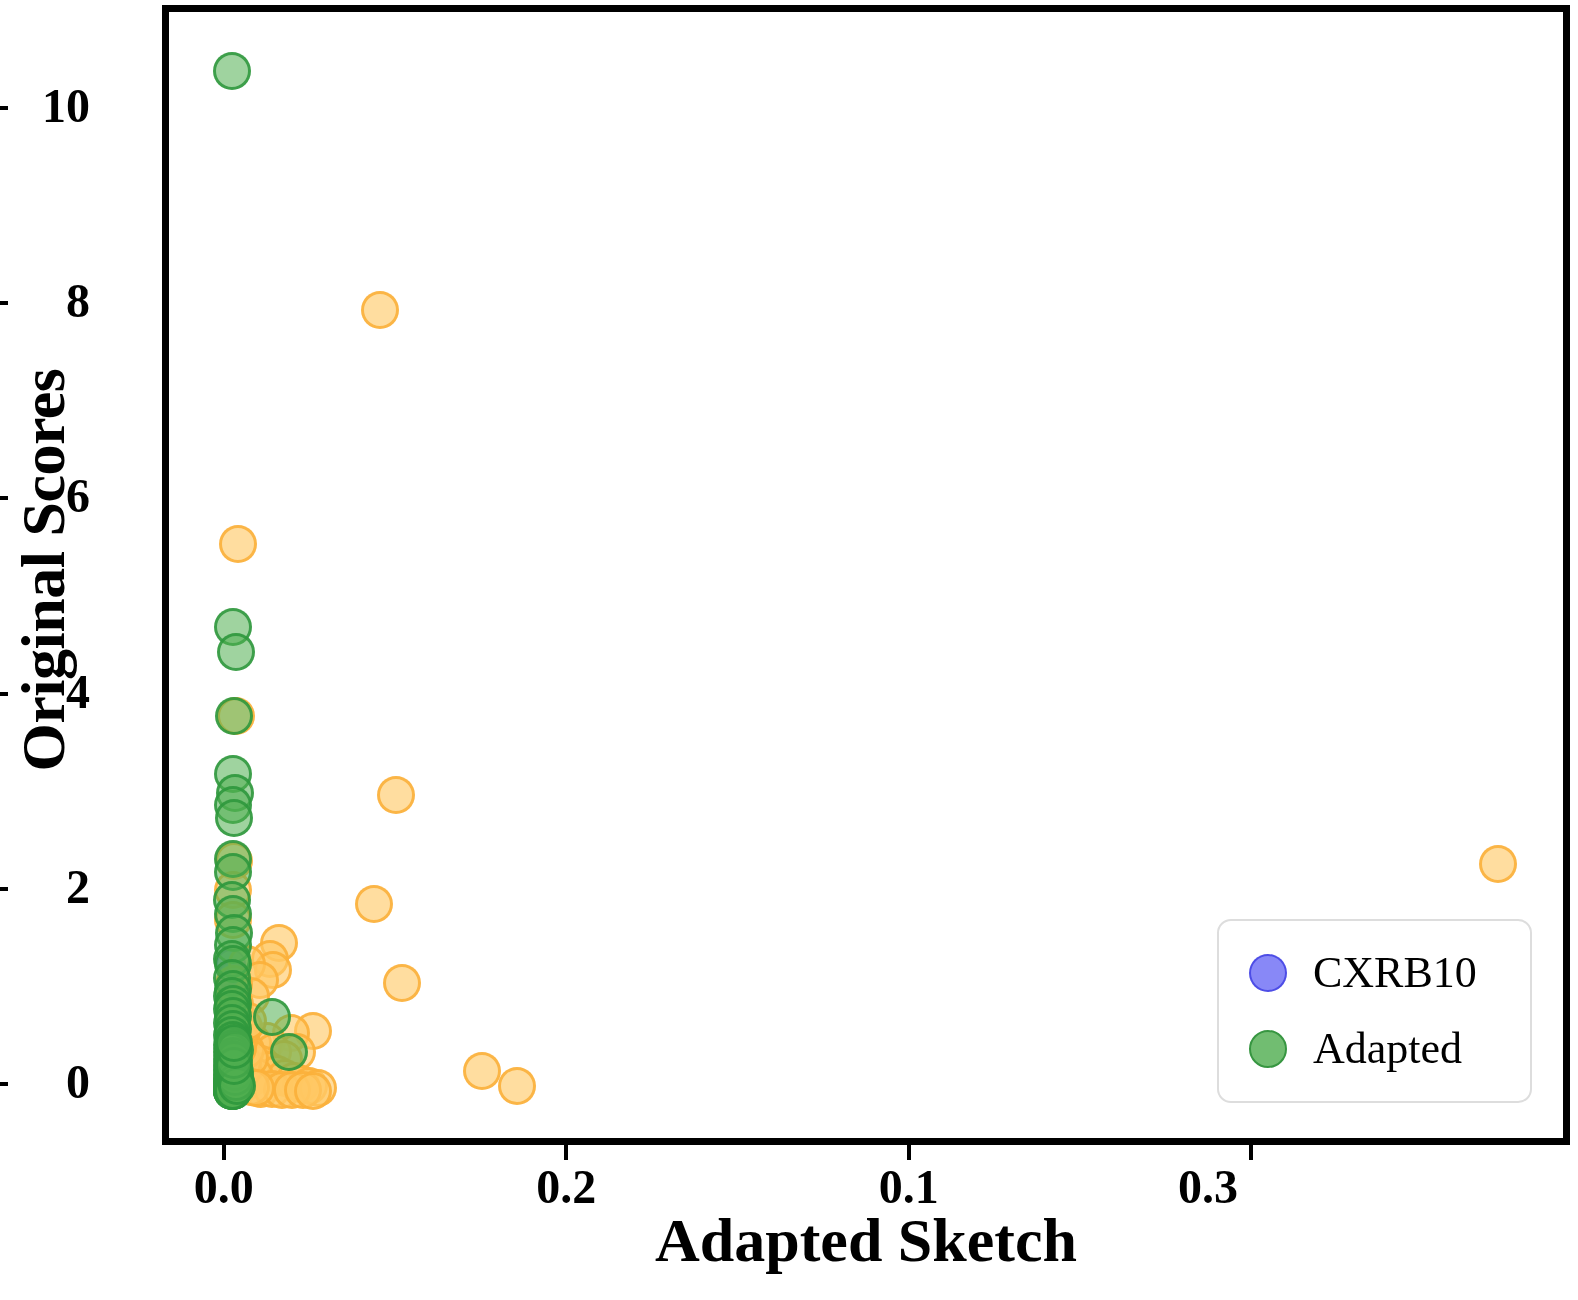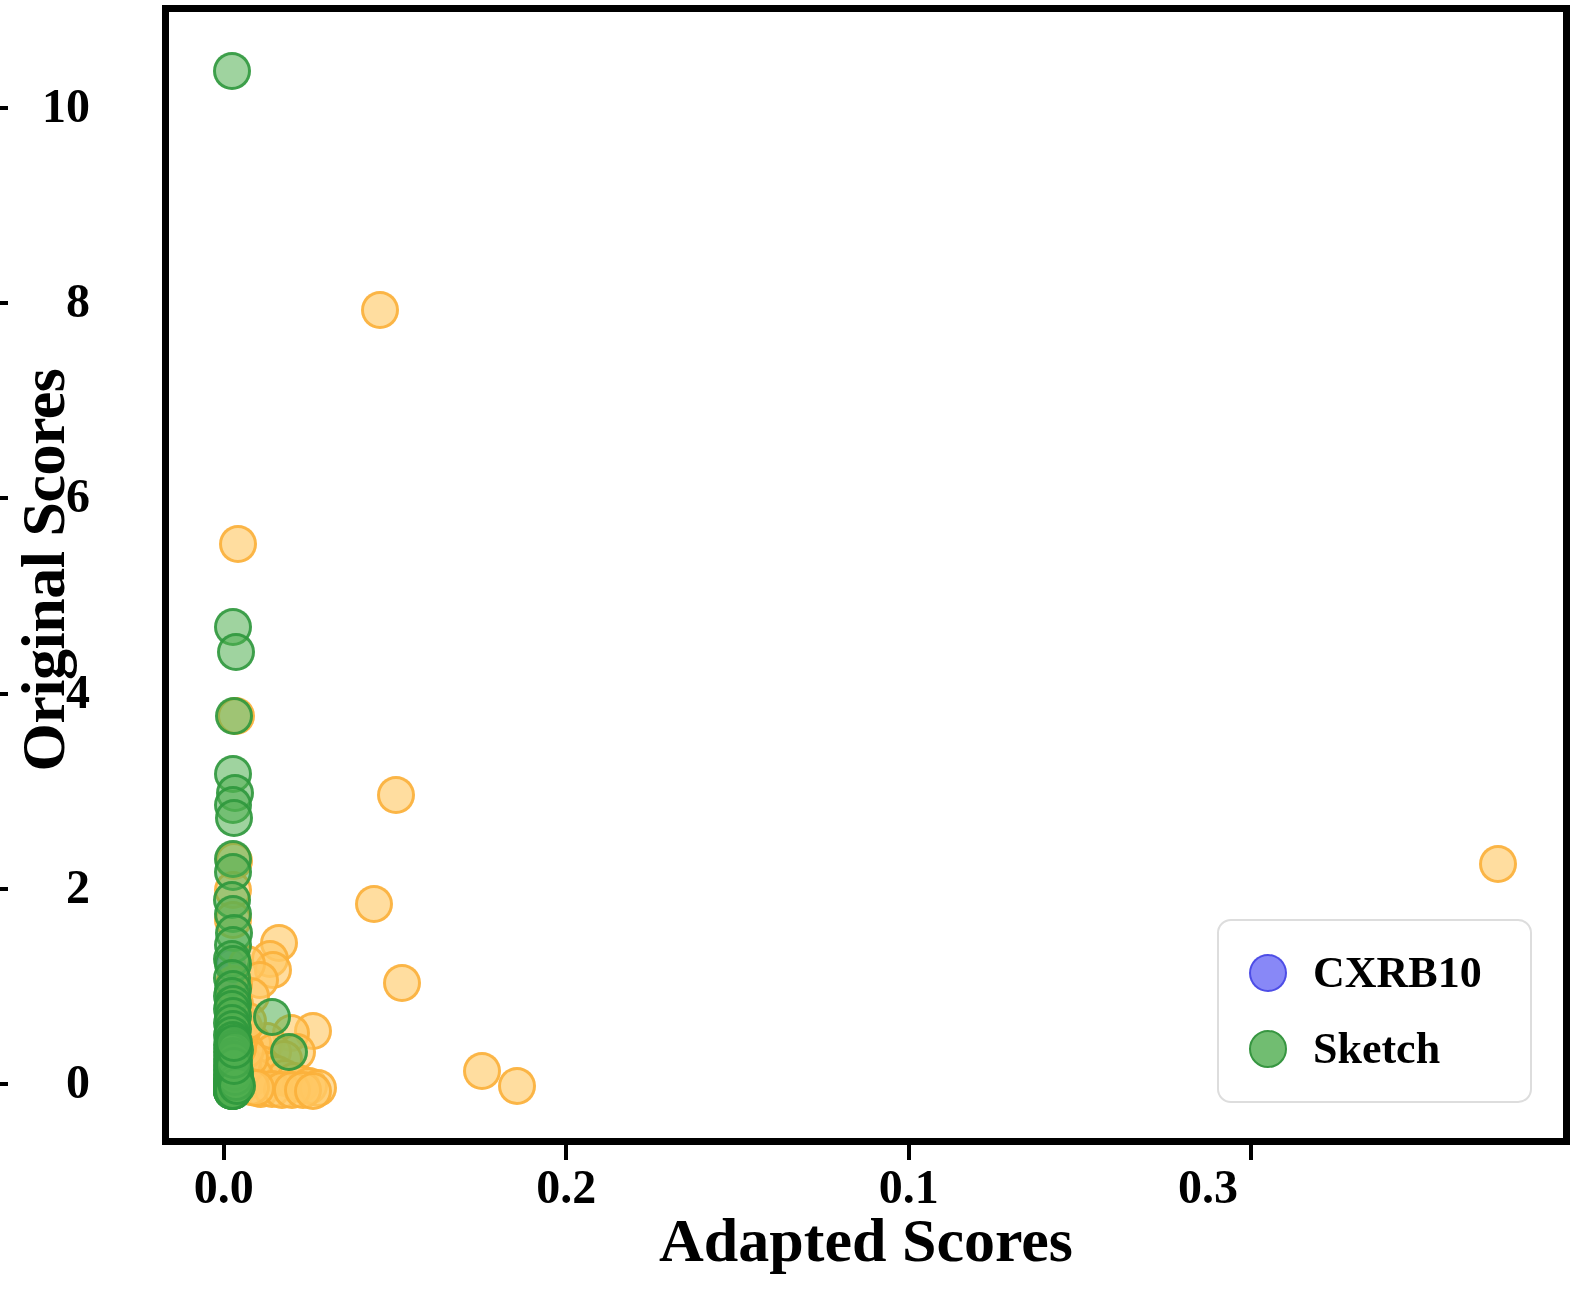--- a/index.html
+++ b/index.html
@@ -138,21 +138,21 @@
     height: 34px;
     border-radius: 50%;
     flex: 0 0 auto;
     margin-left: 12px;
   }
   .legend-swatch.s-cxrb10 { background: rgba(110,110,245,0.82); border: 2px solid rgba(75,75,230,0.95); }
   .legend-swatch.s-dtd    { background: rgba(255,200,100,0.95); border: 2px solid rgba(250,178,60,1); }
   .legend-swatch.s-sketch { background: rgba(105,185,105,0.95); border: 2px solid rgba(55,150,65,1); }
   .legend-text {
     font-size: 44px;
-    font-weight: bold;
+    font-weight: normal;
     color: #000;
     white-space: nowrap;
     line-height: 1;
   }
 </style>
 </head>
 <body>
 
 <div id="figure">
 
@@ -368,26 +368,26 @@
       <div class="xtick-mark" style="left: 221.664px;"></div>
       <div class="xtick-label" style="left: 223.664px;">0.0</div>
       <div class="xtick-mark" style="left: 564.243px;"></div>
       <div class="xtick-label" style="left: 566.243px;">0.2</div>
       <div class="xtick-mark" style="left: 906.822px;"></div>
       <div class="xtick-label" style="left: 908.822px;">0.1</div>
       <div class="xtick-mark" style="left: 1249.4px;"></div>
       <div class="xtick-label" style="left: 1208px;">0.3</div>
     </div>
 
-  <div id="xlabel">Adapted Scores</div>
+  <div id="xlabel">Adapted Sketch</div>
 
   <div id="legend">
       <div class="legend-row">
         <span class="legend-swatch s-cxrb10"></span>
         <span class="legend-text">CXRB10</span>
       </div>
       <div class="legend-row">
         <span class="legend-swatch s-sketch"></span>
-        <span class="legend-text">Sketch</span>
+        <span class="legend-text">Adapted</span>
       </div>
     </div>
 
 </div>
 
 </body></html>

